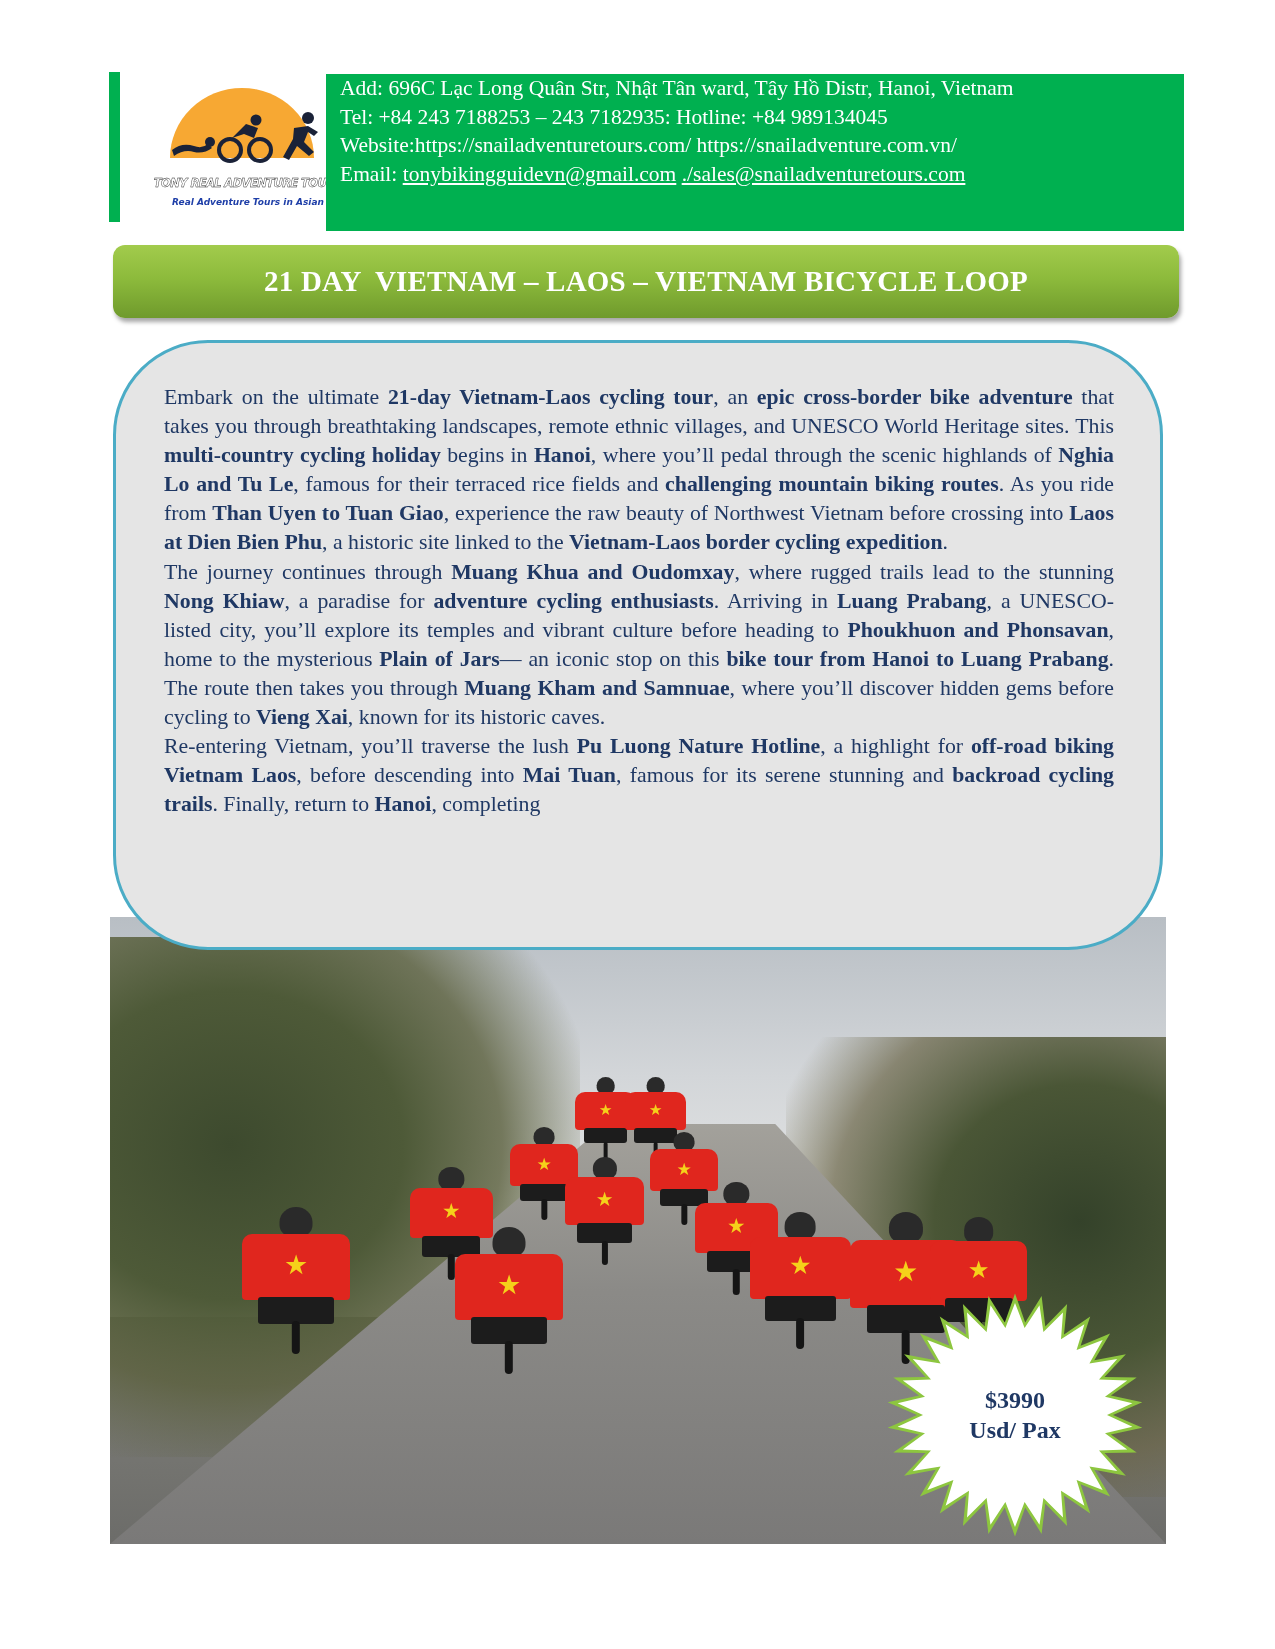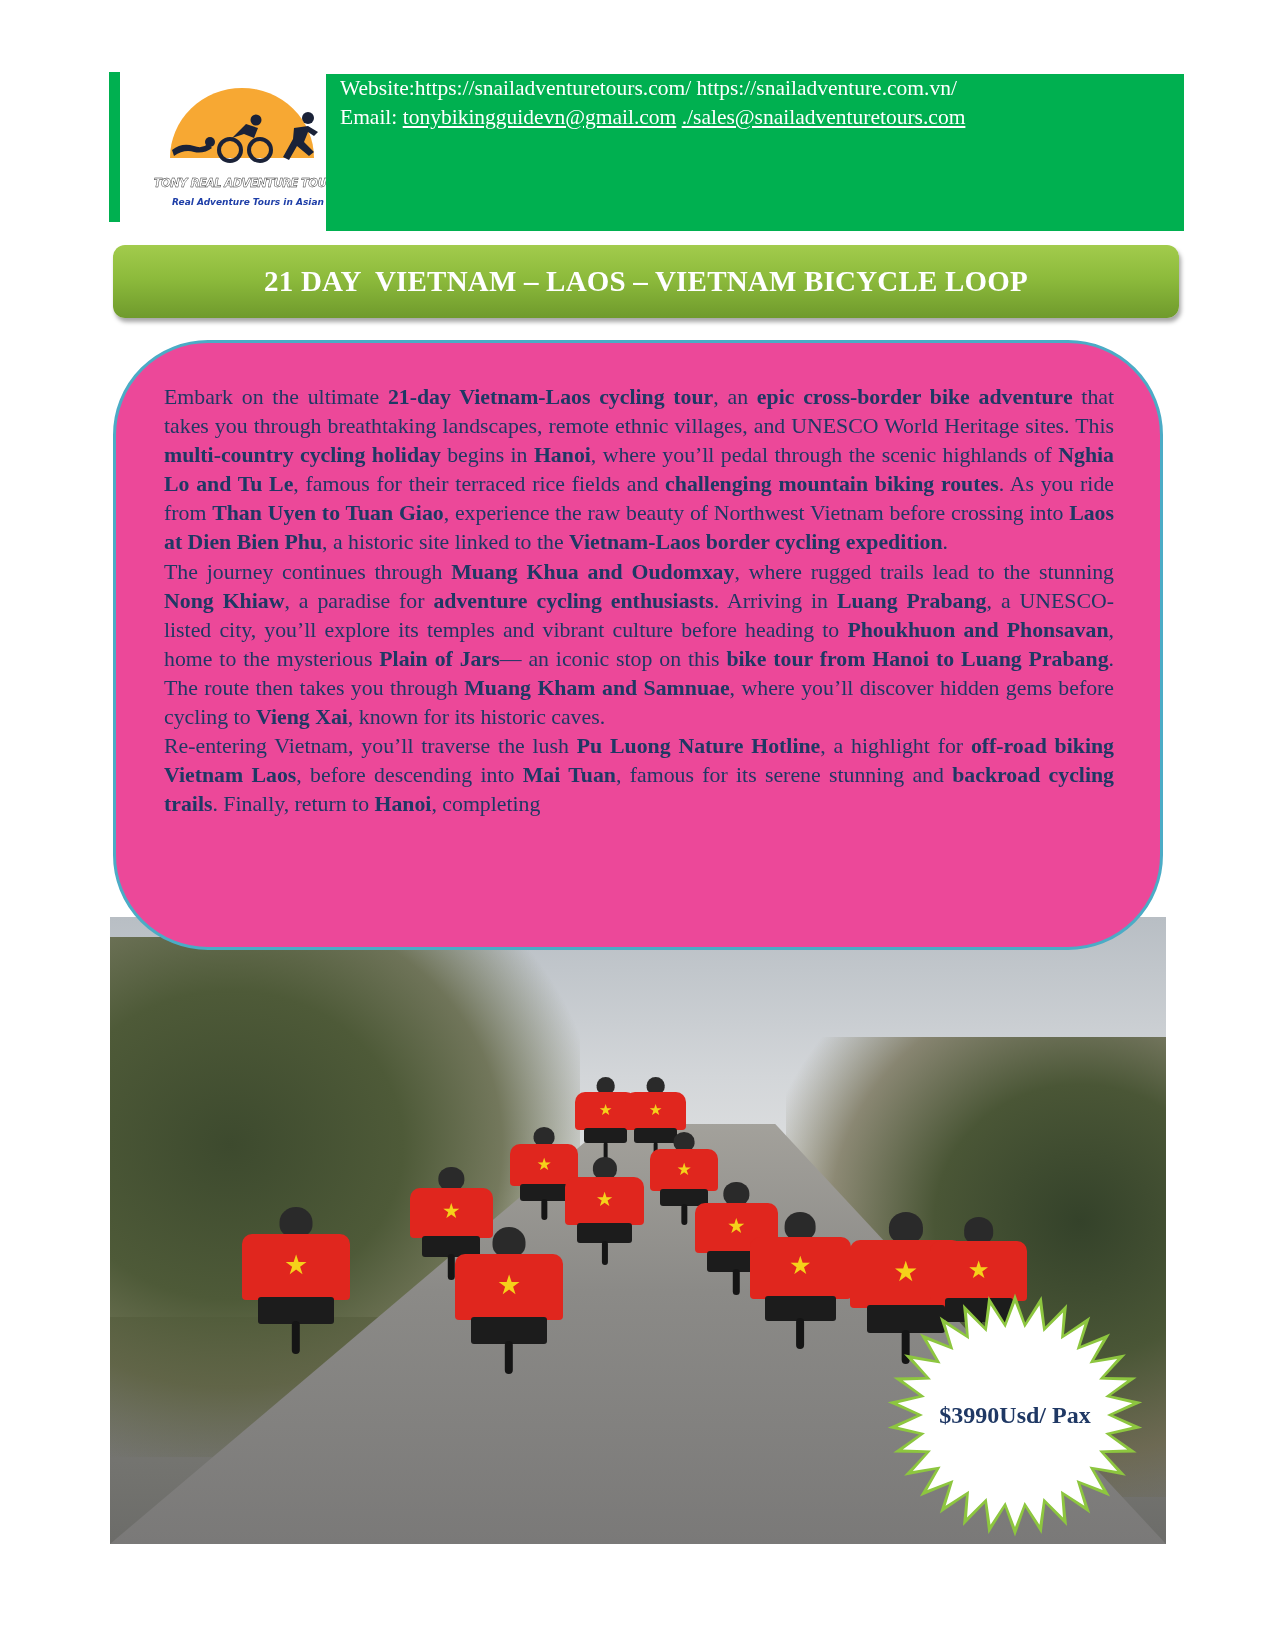--- a/index.html
+++ b/index.html
@@ -18,21 +18,21 @@
     .company-line a { color: #ffffff; text-decoration: underline; }
 
     
     .title-bar { position: absolute; left: 113px; top: 245px; width: 1066px; height: 73px; border-radius: 12px;
       background: linear-gradient(180deg, #a2cb4c 0%, #8dbb3c 45%, #6f9a2c 100%);
       box-shadow: 2px 4px 4px rgba(0,0,0,0.35); }
     .title-text { position: absolute; left: 0; top: 0; width: 100%; height: 100%; display: flex; align-items: center; justify-content: center;
       font-family: "Liberation Serif", serif; font-weight: bold; font-size: 29px; color: #ffffff; letter-spacing: 0.2px; white-space: pre; }
 
     
-    .desc-box { position: absolute; left: 113px; top: 340px; width: 1050px; height: 610px; border: 3.5px solid #4bacc6; border-radius: 95px; background: #ec4899; z-index: 3; text-decoration: underline; }
+    .desc-box { position: absolute; left: 113px; top: 340px; width: 1050px; height: 610px; border: 3.5px solid #4bacc6; border-radius: 95px; background: #e5e5e5; z-index: 3; text-decoration: underline; }
     .desc-text { position: absolute; left: 48px; top: 40px; width: 950px; font-family: "Liberation Serif", serif; font-size: 21.8px; line-height: 29.1px; color: #1f3864; text-align: justify; height: 524px; overflow: hidden; }
     .desc-text p { margin: 0; }
     .desc-text b { color: #1f3864; }
 
     
     .photo { position: absolute; left: 110px; top: 917px; width: 1056px; height: 627px; overflow: hidden; z-index: 1;
       background: linear-gradient(180deg, #c9cdd2 0%, #d8dadb 25%, #b9b6ad 48%, #8b8a80 60%, #7b7b76 75%, #6c6c69 100%); }
     .sky { position: absolute; left: 0; top: 0; width: 100%; height: 400px; background: linear-gradient(180deg, #b8bec4 0%, #d3d6d9 40%, #e2e3e3 70%, #d0cfc8 100%); }
     .trees-left { position: absolute; left: -30px; top: 20px; width: 500px; height: 520px; background: radial-gradient(ellipse at 30% 40%, #3d4a2e 0%, #4e5a38 35%, rgba(90,95,60,0.8) 55%, rgba(150,140,110,0) 75%); }
     .trees-right { position: absolute; right: -40px; top: 120px; width: 420px; height: 460px; background: radial-gradient(ellipse at 70% 40%, #34422a 0%, #4a5636 35%, rgba(105,100,70,0.7) 60%, rgba(150,140,110,0) 78%); }
@@ -42,21 +42,21 @@
 
     .rider { position: absolute; }
     .rider .head { position: absolute; left: 50%; top: 0; transform: translateX(-50%); border-radius: 50% 50% 40% 40%; background: #2a2a2a; }
     .rider .jersey { position: absolute; left: 0; background: #e0261e; border-radius: 10px 10px 4px 4px; }
     .rider .star { position: absolute; left: 50%; transform: translateX(-50%); color: #f5d11a; font-family: "DejaVu Sans", sans-serif; }
     .rider .shorts { position: absolute; background: #1c1c1c; border-radius: 3px; }
     .rider .wheel { position: absolute; left: 50%; transform: translateX(-50%); background: #151515; border-radius: 6px; }
 
     
     .price-burst { position: absolute; left: 880px; top: 1290px; width: 270px; height: 250px; z-index: 4; }
-    .price-text { position: absolute; left: 0; top: 0; width: 100%; height: 100%; display: flex; align-items: center; justify-content: center;
+    .price-text { position: absolute; left: 0; top: 0; width: 100%; height: 100%; display: flex; flex-direction: column; align-items: center; justify-content: center;
       font-family: "Liberation Serif", serif; font-weight: bold; font-size: 24px; line-height: 30px; color: #1f3864; }
   </style>
 </head>
 <body>
 
 <div class="left-bar"></div>
 
 <div class="logo">
   <svg width="200" height="100" viewBox="0 0 200 100" style="position:absolute;left:0;top:0;">
     <path d="M22 78 A72 70 0 0 1 166 78 Z" fill="#f7a833"></path>
@@ -70,20 +70,22 @@
     <circle cx="108" cy="40" r="5.5" fill="#1a2238"></circle>
 
     <circle cx="160" cy="38" r="6" fill="#1a2238"></circle>
     <path d="M146 48 l14 -2 l10 6 l-4 4 l-6 -4 l-4 10 l10 10 l-5 4 l-12 -10 l-8 14 l-6 -3 l10 -18 z" fill="#1a2238"></path>
   </svg>
   <div class="logo-text1">TONY REAL ADVENTURE TOURS</div>
   <div class="logo-text2">Real Adventure Tours in Asian</div>
 </div>
 
 <div class="company-box">
+  <div class="company-line">Add: 696C Lạc Long Quân Str, Nhật Tân ward, Tây Hồ Distr, Hanoi, Vietnam</div>
+  <div class="company-line">Tel: +84 243 7188253 – 243 7182935: Hotline: +84 989134045</div>
   <div class="company-line">Website:https://snailadventuretours.com/  https://snailadventure.com.vn/</div>
   <div class="company-line">
     <span>Email: </span><a>tonybikingguidevn@gmail.com</a><span> </span><a>./sales@snailadventuretours.com</a>
   </div>
 </div>
 
 <div class="title-bar">
   <div class="title-text">21 DAY  VIETNAM – LAOS – VIETNAM BICYCLE LOOP</div>
 </div>
 

